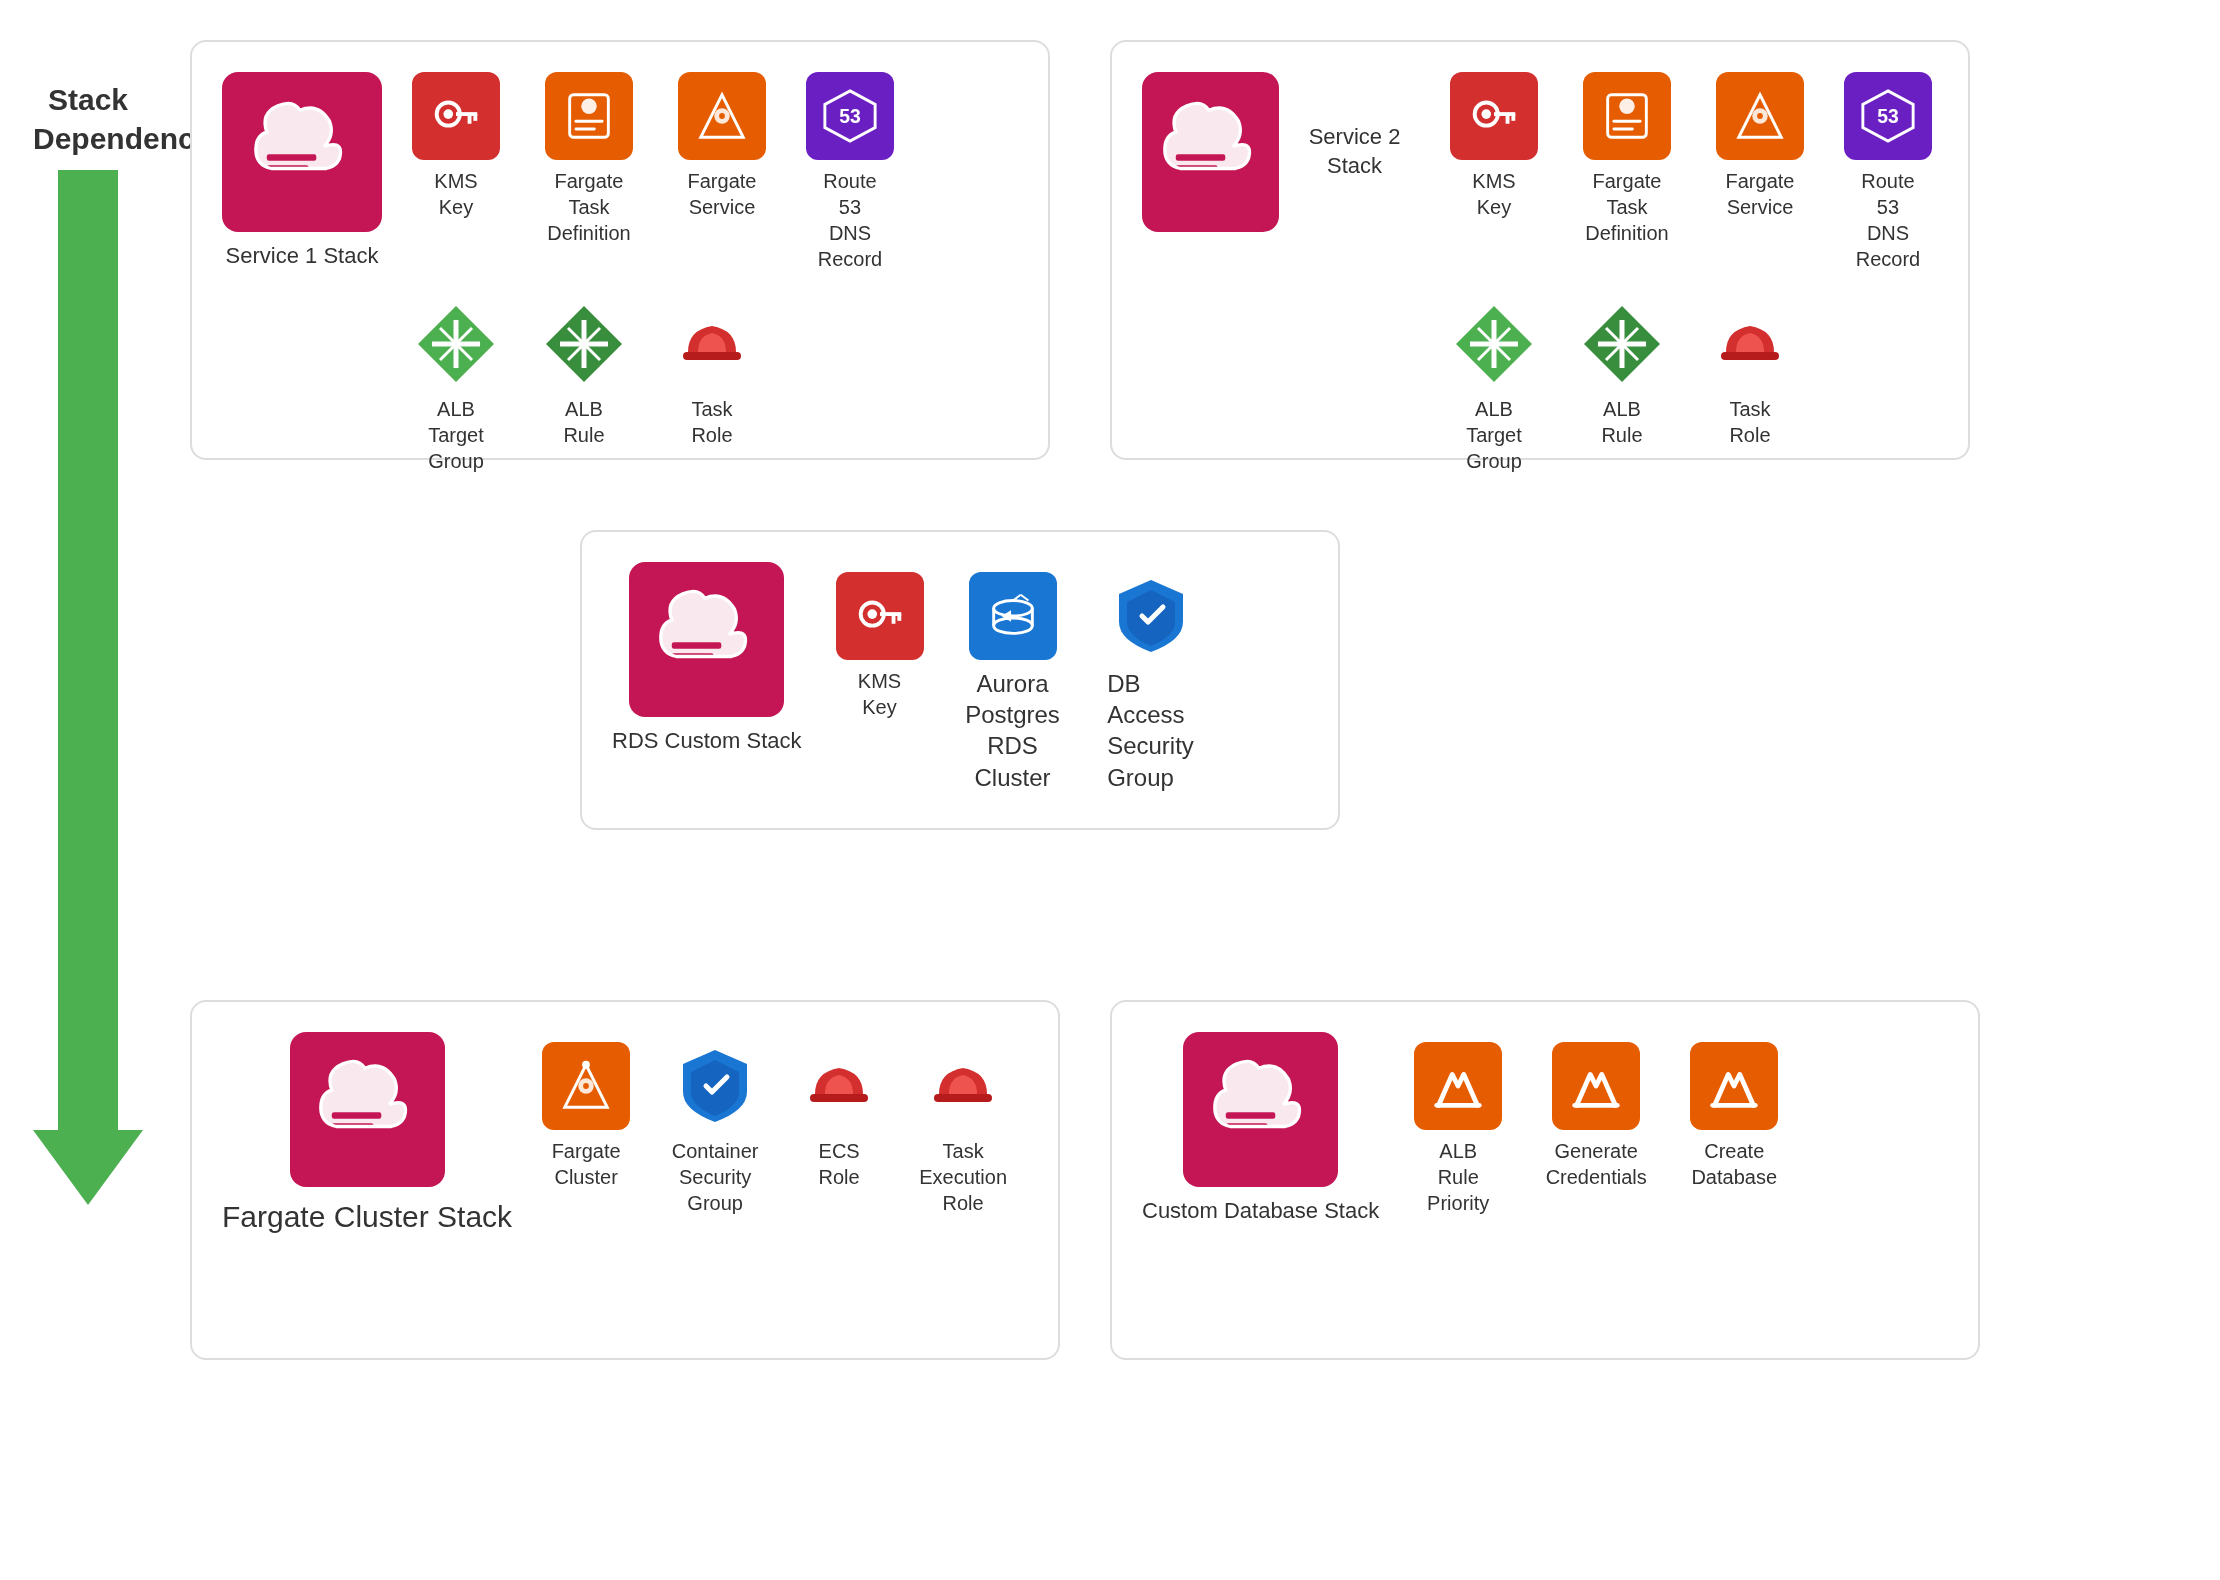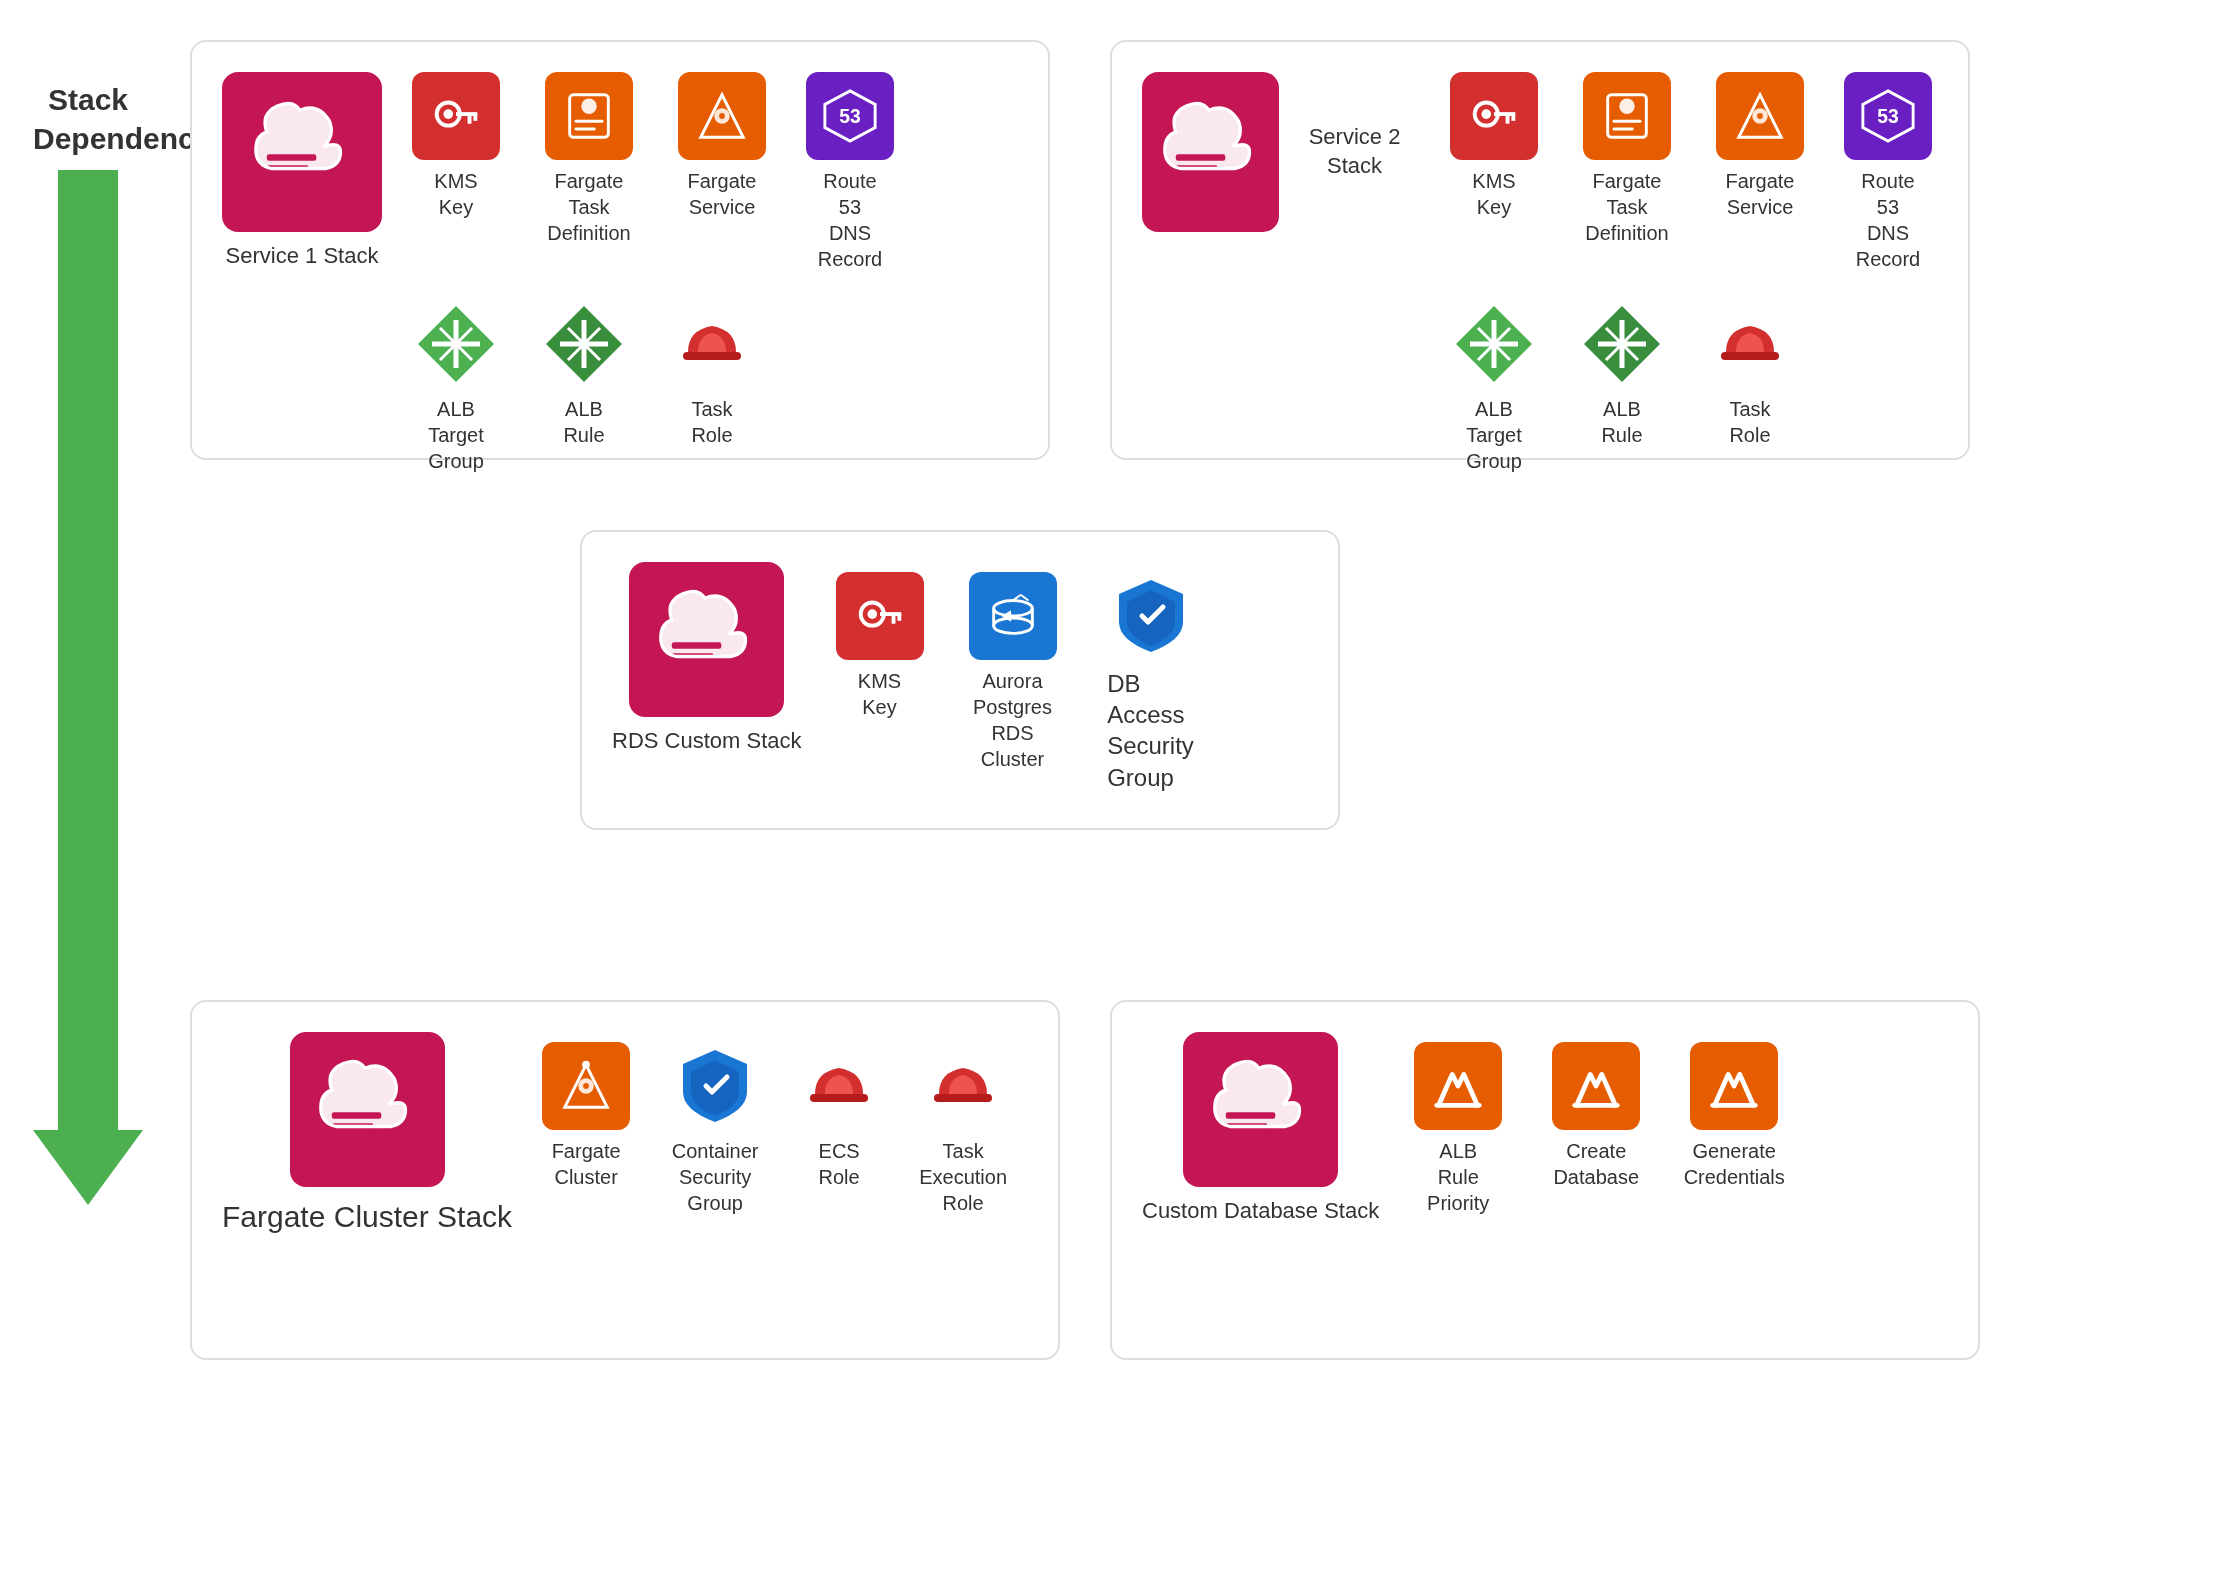--- a/index.html
+++ b/index.html
@@ -307,21 +307,21 @@
           <svg width="58" height="58" viewBox="0 0 60 60">
             <ellipse cx="30" cy="22" rx="20" ry="8" fill="none" stroke="white" stroke-width="3"></ellipse>
             <line x1="10" y1="22" x2="10" y2="40" stroke="white" stroke-width="3"></line>
             <line x1="50" y1="22" x2="50" y2="40" stroke="white" stroke-width="3"></line>
             <ellipse cx="30" cy="40" rx="20" ry="8" fill="none" stroke="white" stroke-width="3"></ellipse>
             <path d="M18,30 L28,24 L28,36 Z" fill="white"></path>
             <line x1="30" y1="14" x2="38" y2="8" stroke="white" stroke-width="2"></line>
             <line x1="38" y1="8" x2="46" y2="14" stroke="white" stroke-width="2"></line>
           </svg>
         </div>
-        <span style="font-size:20px;color:#333;text-align:center;line-height:1.3;">Aurora<br>Postgres<br>RDS<br>Cluster</span>
+        <span style="font-size:24px;color:#333;text-align:center;line-height:1.3;">Aurora<br>Postgres<br>RDS<br>Cluster</span>
       </div>
 
       <div style="display:flex;flex-direction:column;align-items:center;gap:8px;min-width:110px;">
         <div style="width:88px;height:88px;background:transparent;border-radius:12px;display:flex;align-items:center;justify-content:center;">
           <svg width="88" height="88" viewBox="0 0 88 88">
             <path d="M44,8 L76,22 L76,50 Q76,68 44,80 Q12,68 12,50 L12,22 Z" fill="#1976d2"></path>
             <path d="M44,18 L68,30 L68,50 Q68,64 44,74 Q20,64 20,50 L20,30 Z" fill="#1565c0"></path>
             <path d="M35,44 L41,50 L56,35" fill="none" stroke="white" stroke-width="5" stroke-linecap="round" stroke-linejoin="round"></path>
           </svg>
         </div>
@@ -422,28 +422,28 @@
         <span style="font-size:20px;color:#333;text-align:center;line-height:1.3;">ALB<br>Rule<br>Priority</span>
       </div>
 
       <div style="display:flex;flex-direction:column;align-items:center;gap:8px;min-width:110px;">
         <div style="width:88px;height:88px;background:#e65c00;border-radius:12px;display:flex;align-items:center;justify-content:center;">
           <svg width="58" height="58" viewBox="0 0 60 60">
             <path d="M10,50 L24,18 L30,30 L36,18 L50,50" fill="none" stroke="white" stroke-width="5" stroke-linecap="round" stroke-linejoin="round"></path>
             <line x1="8" y1="50" x2="52" y2="50" stroke="white" stroke-width="5" stroke-linecap="round"></line>
           </svg>
         </div>
-        <span style="font-size:20px;color:#333;text-align:center;line-height:1.3;">Create<br>Database</span>
+        <span style="font-size:20px;color:#333;text-align:center;line-height:1.3;">Generate<br>Credentials</span>
       </div>
 
       <div style="display:flex;flex-direction:column;align-items:center;gap:8px;min-width:110px;">
         <div style="width:88px;height:88px;background:#e65c00;border-radius:12px;display:flex;align-items:center;justify-content:center;">
           <svg width="58" height="58" viewBox="0 0 60 60">
             <path d="M10,50 L24,18 L30,30 L36,18 L50,50" fill="none" stroke="white" stroke-width="5" stroke-linecap="round" stroke-linejoin="round"></path>
             <line x1="8" y1="50" x2="52" y2="50" stroke="white" stroke-width="5" stroke-linecap="round"></line>
           </svg>
         </div>
-        <span style="font-size:20px;color:#333;text-align:center;line-height:1.3;">Generate<br>Credentials</span>
+        <span style="font-size:20px;color:#333;text-align:center;line-height:1.3;">Create<br>Database</span>
       </div>
     </div>
   </div>
 
 </div>
 
 </body></html>

